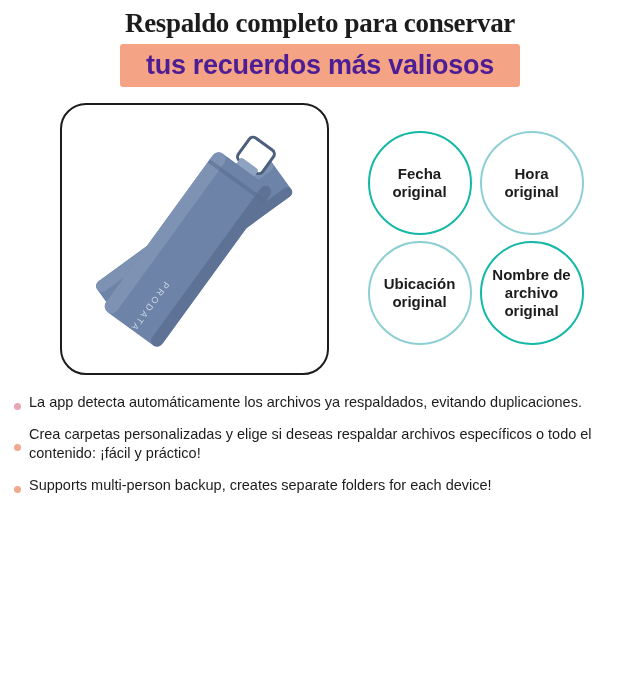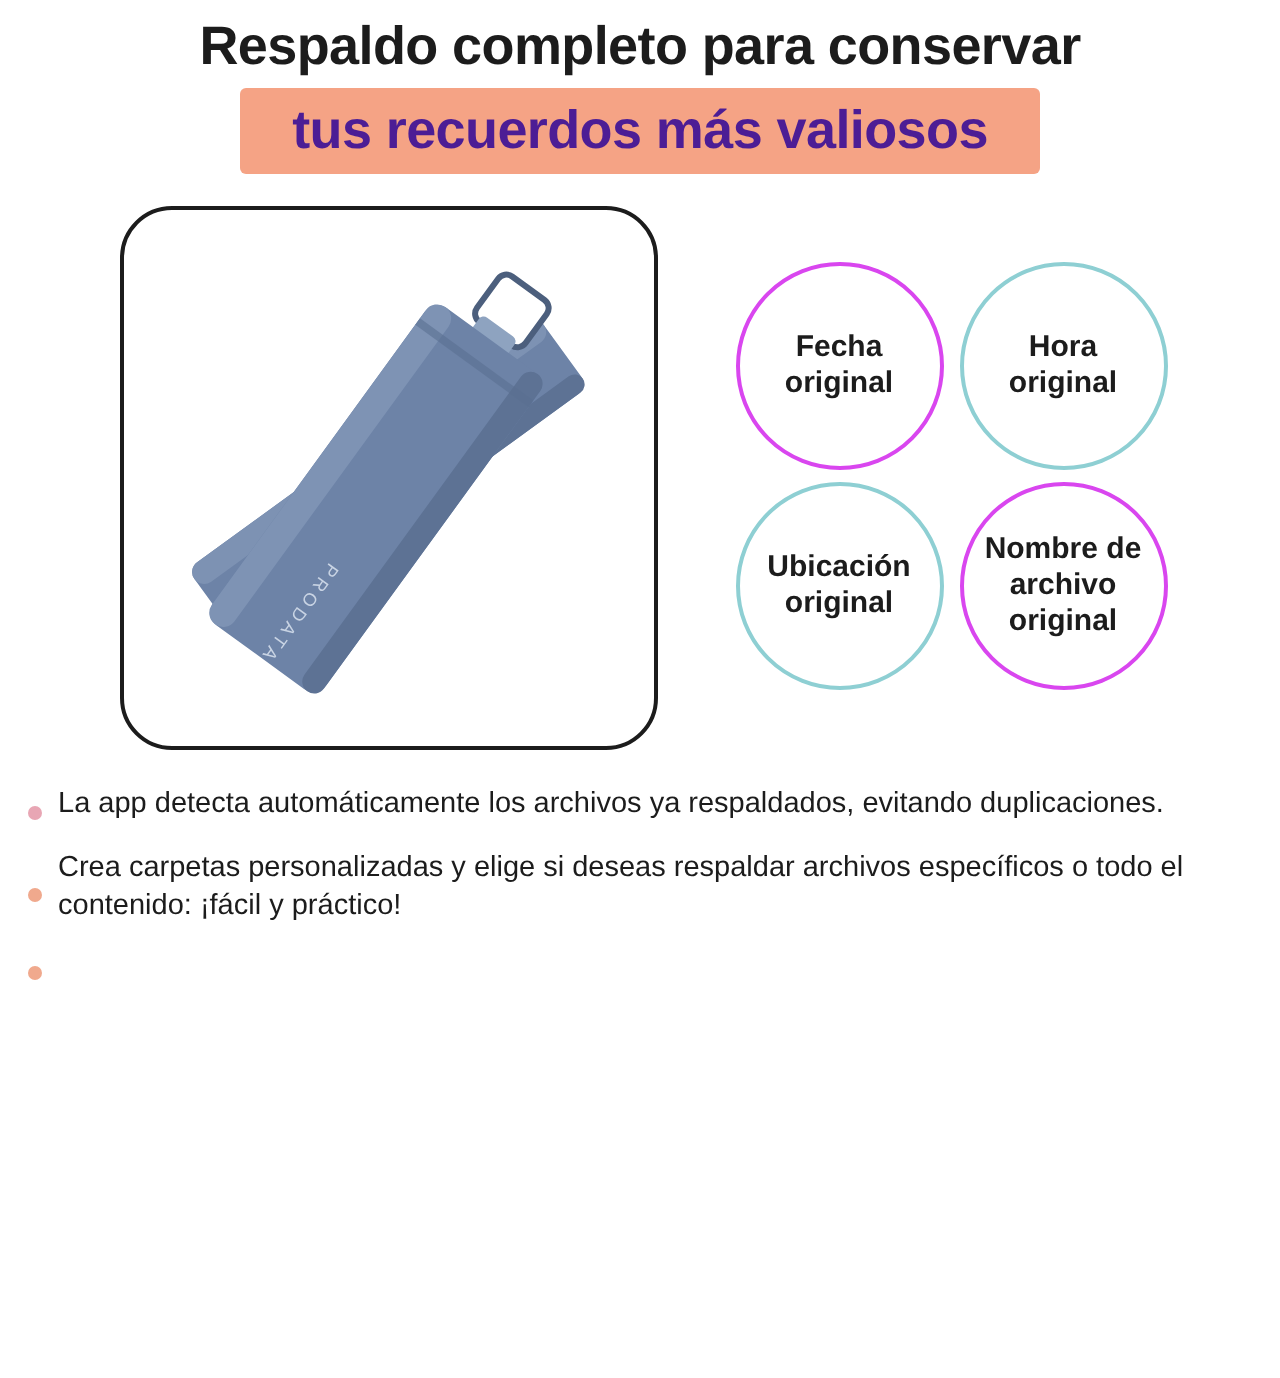--- a/index.html
+++ b/index.html
@@ -24,20 +24,21 @@
   .headline {
     text-align: center;
     padding-top: 6px;
   }
   .headline-line1 {
     font-size: 27px;
     font-weight: bold;
     letter-spacing: -0.3px;
     color: #1c1c1c;
     line-height: 34px;
+    font-family: Liberation Serif, serif;
   }
   .headline-line2-wrap {
     margin-top: 4px;
     display: flex;
     justify-content: center;
   }
   .headline-line2 {
     background: #f5a385;
     display: inline-block;
     font-size: 27px;
@@ -78,21 +79,21 @@
     flex-wrap: wrap;
     align-content: flex-start;
     justify-content: center;
     padding-top: 28px;
     gap: 6px 8px;
   }
   .bubble {
     width: 104px;
     height: 104px;
     border-radius: 50%;
-    border: 2px solid #d946ef;
+    border: 2px solid #14b8a6;
     display: flex;
     align-items: center;
     justify-content: center;
     text-align: center;
     box-sizing: border-box;
     font-size: 15px;
     font-weight: bold;
     line-height: 18px;
     color: #1c1c1c;
     padding: 4px;
@@ -196,16 +197,17 @@
     <div class="bullet-row">
       <span class="bullet-dot" style="background:#e8a6b4"></span>
       <span class="bullet-text">La app detecta automáticamente los archivos ya respaldados, evitando duplicaciones.</span>
     </div>
     <div class="bullet-row">
       <span class="bullet-dot" style="background:#f0a98d"></span>
       <span class="bullet-text">Crea carpetas personalizadas y elige si deseas respaldar archivos específicos o todo el contenido: ¡fácil y práctico!</span>
     </div>
     <div class="bullet-row">
       <span class="bullet-dot" style="background:#f0a98d"></span>
+      <span class="bullet-text">Supports multi-person backup, creates separate folders for each device!</span>
     </div>
   </div>
 
 </div>
 
 </body></html>

